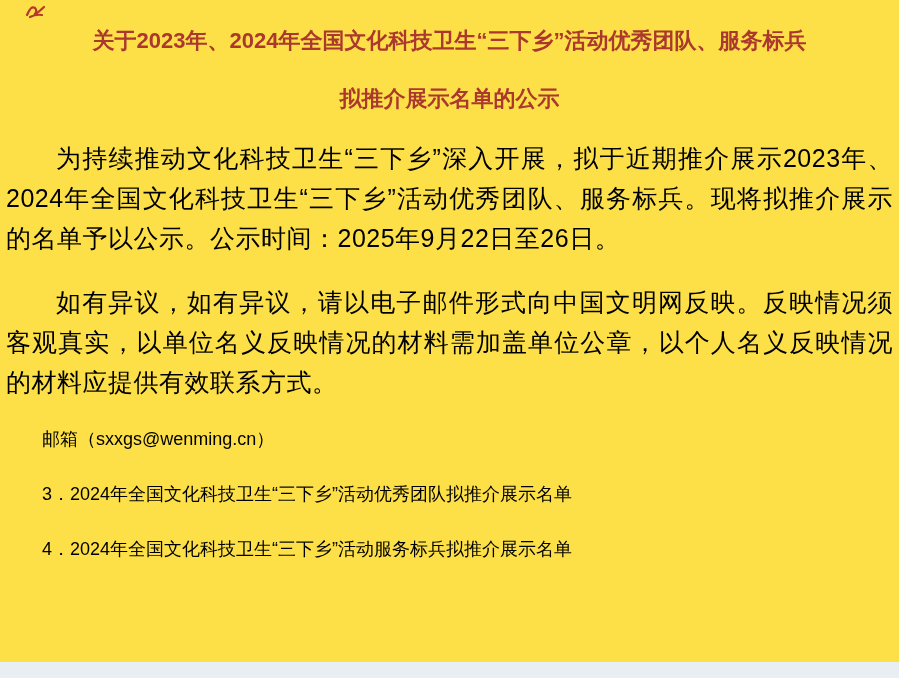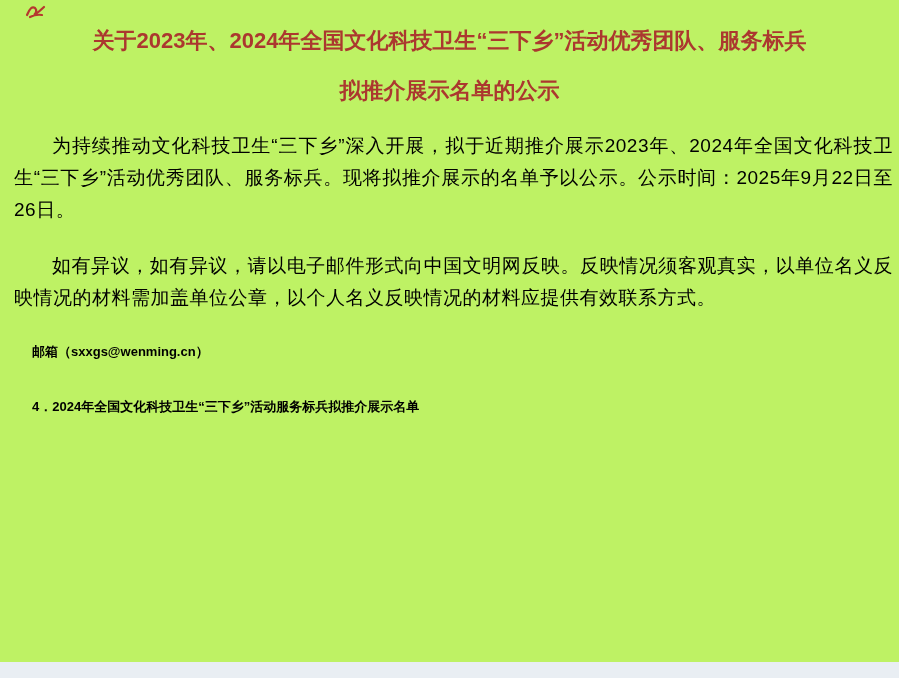--- a/index.html
+++ b/index.html
@@ -5,21 +5,21 @@
   html, body {
     margin: 0;
     padding: 0;
     background: #ffffff;
     font-family: "Liberation Sans", sans-serif;
   }
   .page {
     position: relative;
     width: 899px;
     height: 678px;
-    background: #bef264;
+    background: #fde047;
     overflow: hidden;
   }
   .corner-mark {
     position: absolute;
     left: 24px;
     top: 2px;
     width: 24px;
     height: 18px;
   }
   .doc {
@@ -28,36 +28,35 @@
   }
   .title {
     font-size: 22px;
     line-height: 30px;
     font-weight: bold;
     text-align: center;
     color: #ab382f;
     margin: 0;
   }
   .title.second {
-    margin-top: 20px;
+    margin-top: 28px;
   }
   .para {
-    font-size: 19px;
-    line-height: 32px;
+    font-size: 25px;
+    line-height: 40px;
     text-indent: 2em;
-    margin: 24px 0 0 8px;
+    margin: 24px 0 0 0;
     text-align: justify;
     letter-spacing: 0.5px;
   }
   .line {
-    font-size: 13px;
+    font-size: 18px;
     line-height: 35px;
     text-indent: 2em;
     margin: 20px 0 0 0;
-    font-weight: bold;
   }
   .attachment {
     cursor: pointer;
   }
   .footer-bar {
     position: absolute;
     left: 0;
     bottom: 0;
     width: 899px;
     height: 16px;
@@ -78,19 +77,20 @@
     <h1 class="title">关于2023年、2024年全国文化科技卫生“三下乡”活动优秀团队、服务标兵</h1>
     <h1 class="title second">拟推介展示名单的公示</h1>
 
     <p class="para">为持续推动文化科技卫生“三下乡”深入开展，拟于近期推介展示2023年、2024年全国文化科技卫生“三下乡”活动优秀团队、服务标兵。现将拟推介展示的名单予以公示。公示时间：2025年9月22日至26日。</p>
 
     <p class="para">如有异议，如有异议，请以电子邮件形式向中国文明网反映。反映情况须客观真实，以单位名义反映情况的材料需加盖单位公章，以个人名义反映情况的材料应提供有效联系方式。</p>
 
     <p class="line">邮箱（sxxgs@wenming.cn）</p>
 
 
+    <p class="line attachment">3．2024年全国文化科技卫生“三下乡”活动优秀团队拟推介展示名单</p>
     <p class="line attachment">4．2024年全国文化科技卫生“三下乡”活动服务标兵拟推介展示名单</p>
 
   </div>
 
   <div class="footer-bar"></div>
 
 </div>
 
 </body></html>

